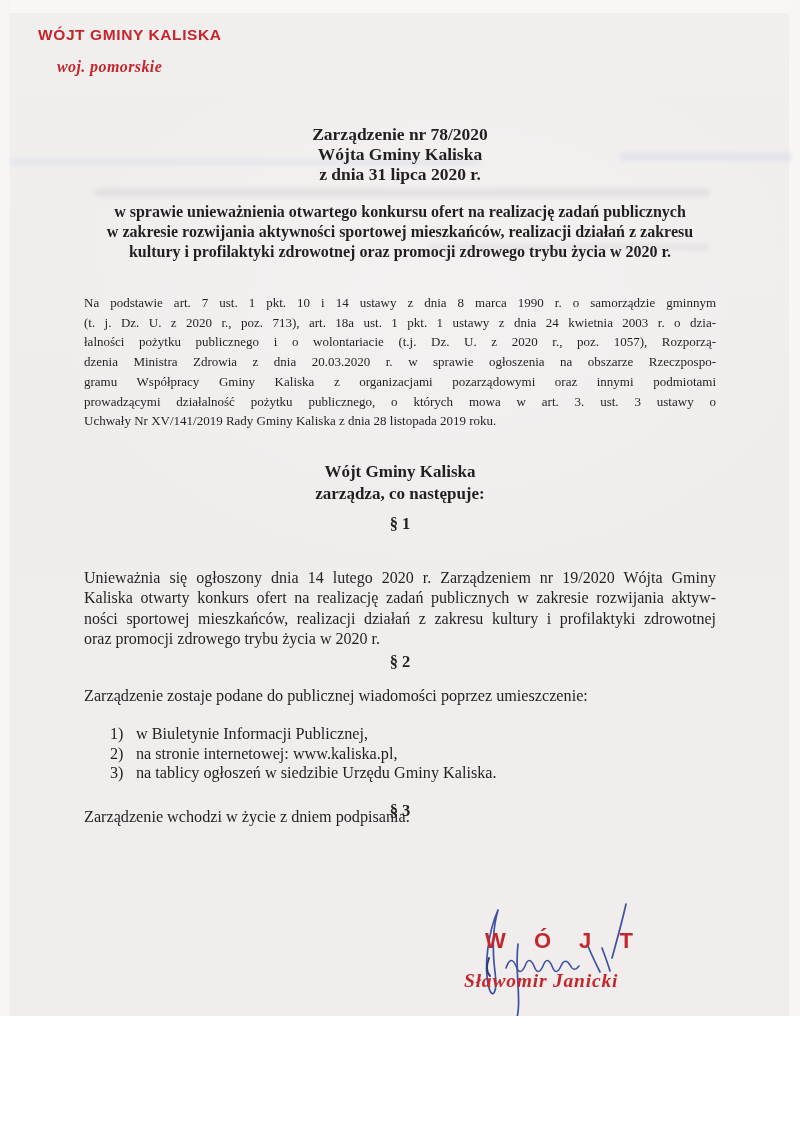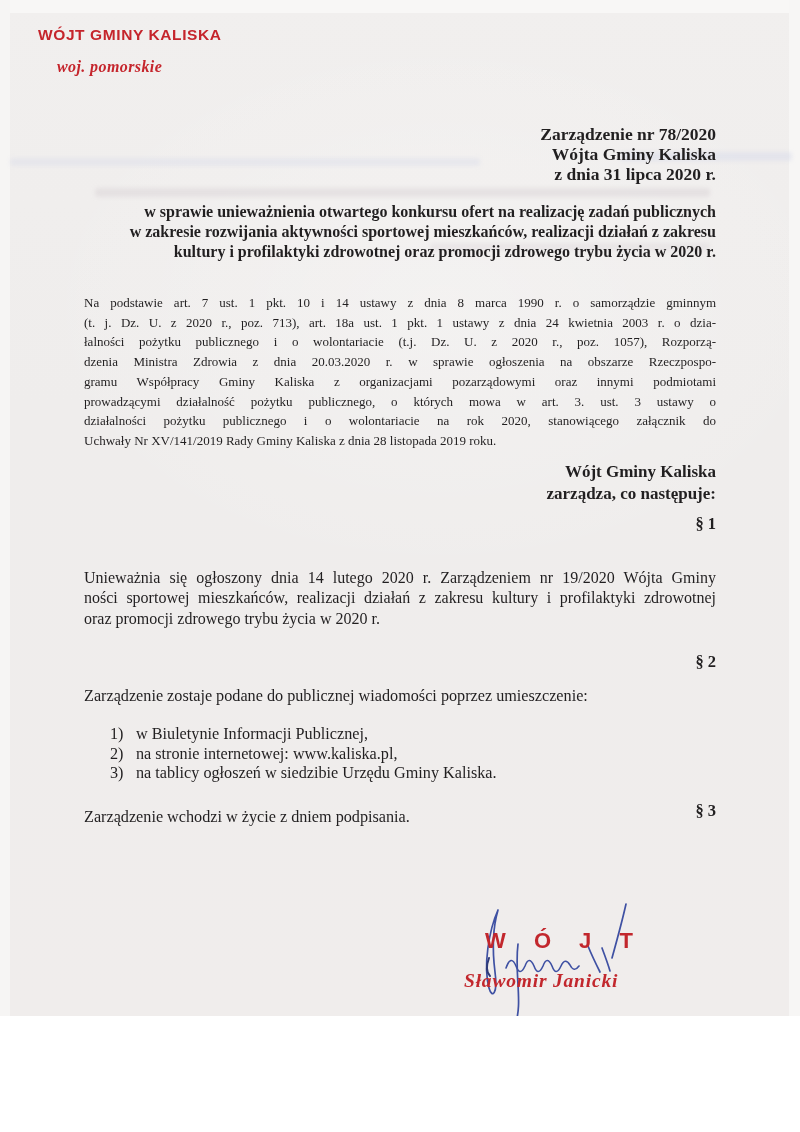--- a/index.html
+++ b/index.html
@@ -25,21 +25,21 @@
   .ghost-f { left:8px;   top:1127px; width:322px; height:3px; background:#4b4b4d; opacity:.8; filter:blur(0.5px); }
   .ghost-g { left:330px; top:1128px; width:460px; height:2px; background:#9a9aa0; opacity:.45; filter:blur(0.5px); }
 
   
   .letterhead { position:absolute; left:38px; top:26px; color:#c5252c; }
   .lh1 { font-family:"Liberation Sans", sans-serif; font-weight:bold; font-size:15.5px; letter-spacing:.6px; }
   .lh2 { font-style:italic; font-weight:bold; font-size:16px; margin:14px 0 0 19px; letter-spacing:.4px; }
 
   
   .col { position:absolute; left:84px; width:632px; }
-  .center { text-align:right; }
+  .center { text-align:center; }
   .bold { font-weight:bold; }
 
   .title-block   { top:124px; font-size:17.5px; line-height:20px; }
   .subject-block { top:202px; font-size:16px;   line-height:19.8px; }
   .legal-block   { top:277px; font-size:13px; line-height:19.7px;margin-top:16px; }
   .order-head    { top:461px; font-size:17px;   line-height:21.5px; }
   .s1-label      { top:514px; font-size:16.5px; }
   .s1-block      { top:568px; font-size:16px;   line-height:20.4px; }
   .s2-label      { top:652px; font-size:16.5px; }
   .s2-intro      { top:687px; font-size:16.2px; }
@@ -101,32 +101,32 @@
     <div>kultury i profilaktyki zdrowotnej oraz promocji zdrowego trybu życia w 2020 r.</div>
   </div>
 
   <div class="col legal-block">
     <div class="jline">Na podstawie art. 7 ust. 1 pkt. 10 i 14 ustawy z dnia 8 marca 1990 r. o samorządzie gminnym</div>
     <div class="jline">(t. j. Dz. U. z 2020 r., poz. 713), art. 18a ust. 1 pkt. 1 ustawy z dnia 24 kwietnia 2003 r. o dzia-</div>
     <div class="jline">łalności pożytku publicznego  i o wolontariacie (t.j. Dz. U. z 2020 r., poz. 1057), Rozporzą-</div>
     <div class="jline">dzenia Ministra Zdrowia z dnia 20.03.2020 r. w sprawie ogłoszenia na obszarze Rzeczpospo-</div>
     <div class="jline">gramu Współpracy Gminy Kaliska z organizacjami pozarządowymi oraz innymi podmiotami</div>
     <div class="jline">prowadzącymi działalność pożytku publicznego, o których mowa w art. 3. ust. 3 ustawy o</div>
-    <div class="jline">działalności pożytku publicznego i o wolontariacie na rok 2020, stanowiącego załącznik do</div>
     <div class="jlast">Uchwały Nr XV/141/2019 Rady Gminy Kaliska z dnia 28 listopada 2019 roku.</div>
   </div>
 
   <div class="col center bold order-head">
     <div>Wójt Gminy Kaliska</div>
     <div>zarządza, co następuje:</div>
   </div>
 
   <div class="col center bold s1-label">§ 1</div>
   <div class="col s1-block">
     <div class="jline">Unieważnia się ogłoszony dnia 14 lutego 2020 r. Zarządzeniem nr 19/2020 Wójta Gminy</div>
+    <div class="jline">Kaliska otwarty konkurs ofert na realizację zadań publicznych w zakresie rozwijania aktyw-</div>
     <div class="jline">ności sportowej mieszkańców, realizacji działań z zakresu kultury i profilaktyki zdrowotnej</div>
     <div class="jlast">oraz promocji zdrowego trybu życia w 2020 r.</div>
   </div>
 
   <div class="col center bold s2-label">§ 2</div>
   <div class="col s2-intro">Zarządzenie zostaje podane do publicznej wiadomości poprzez umieszczenie:</div>
   <div class="col s2-list">
     <div class="list-row">
       <span class="list-marker">1)</span>
       <span class="list-text">w Biuletynie Informacji Publicznej,</span>

